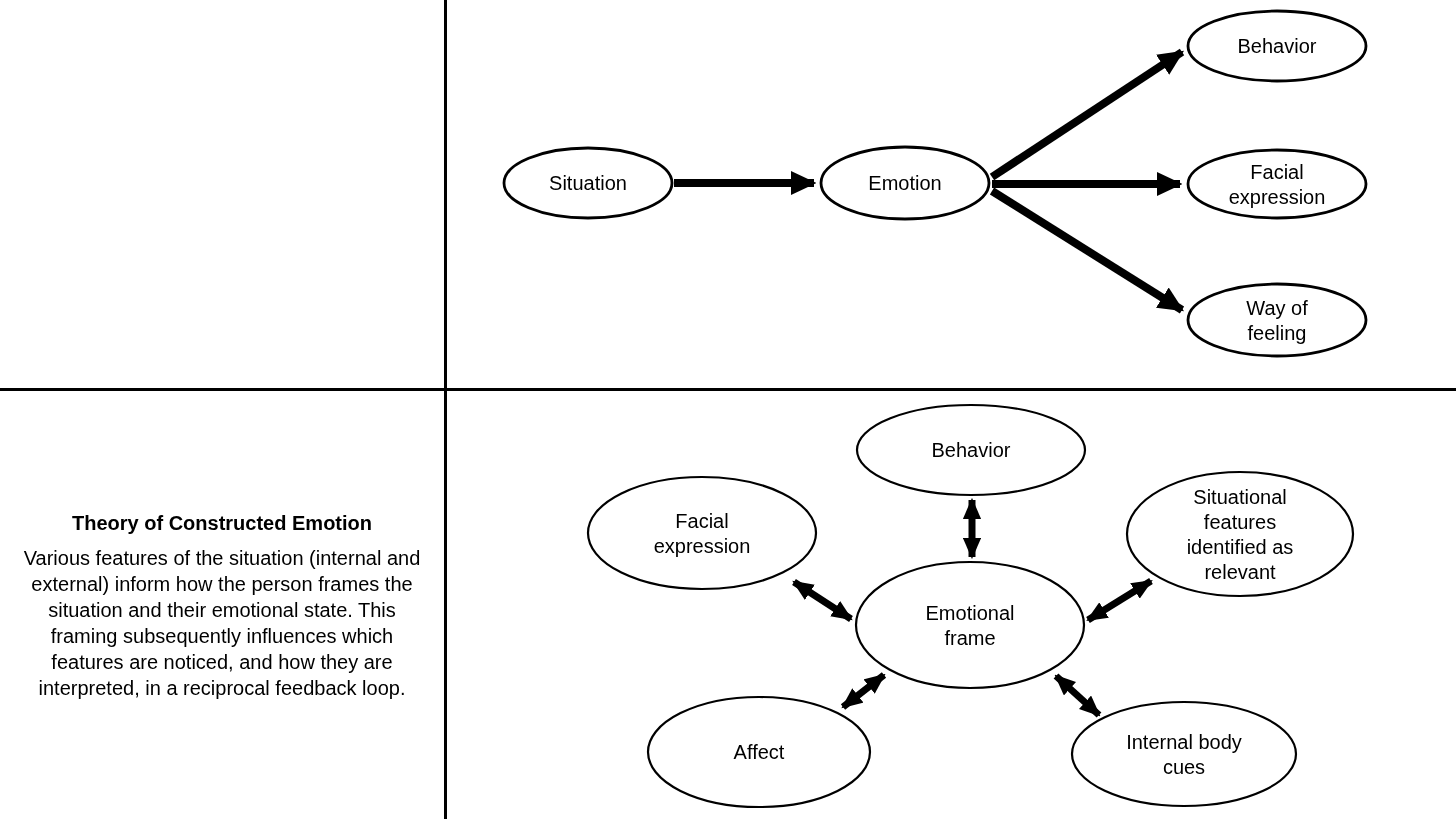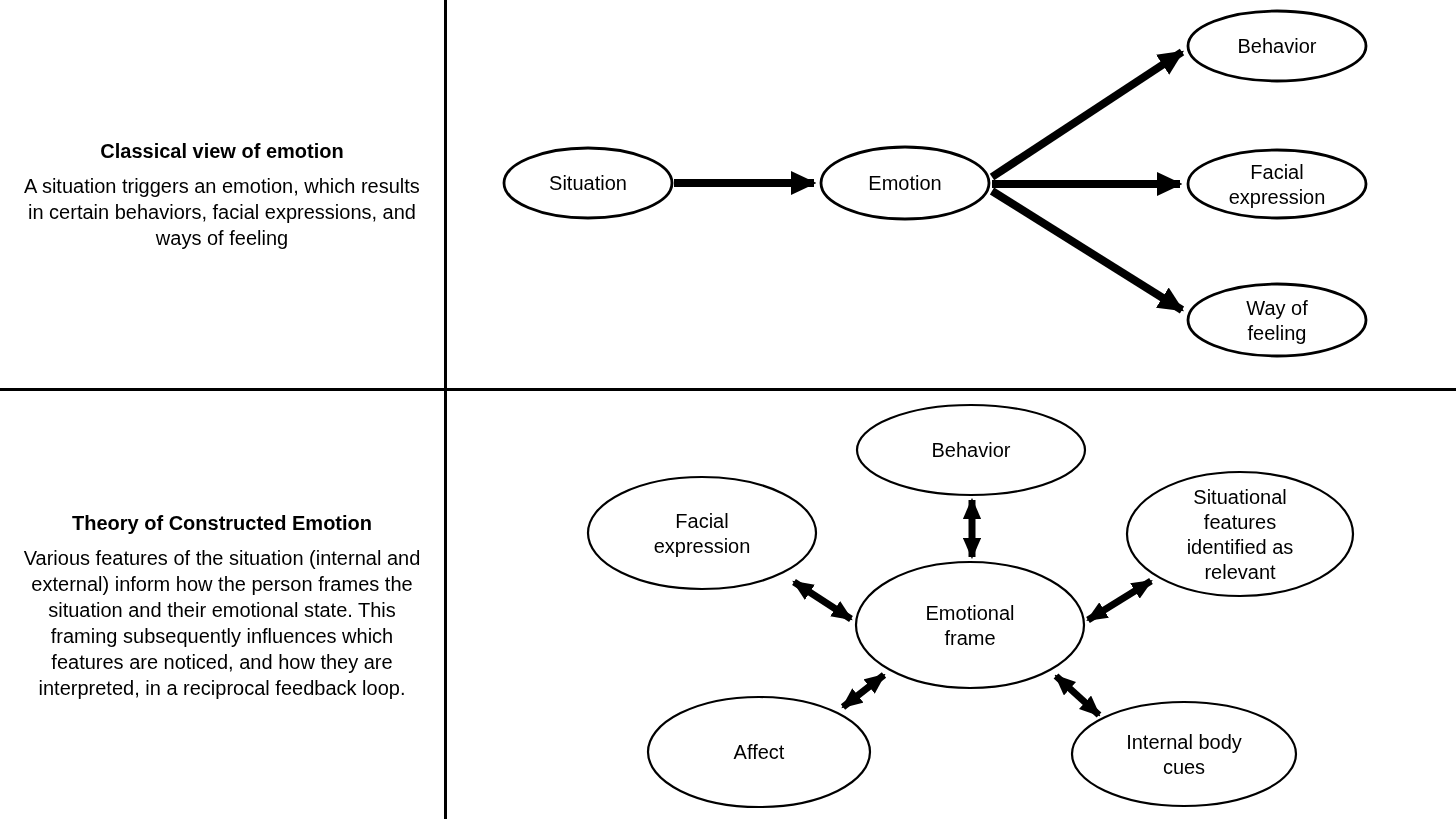--- a/index.html
+++ b/index.html
@@ -69,26 +69,20 @@
     font-family: "Liberation Sans", sans-serif;
     font-size: 20px;
     fill: #000000;
   }
 </style>
 </head>
 <body>
 
 <div class="canvas">
 
-  <div class="cell cell-top">
-    <div class="panel">
-      <div class="panel-title">Classical view of emotion</div>
-      <div class="panel-desc">A situation triggers an emotion, which results in certain behaviors, facial expressions, and ways of feeling</div>
-    </div>
-  </div>
 
   <div class="cell cell-bottom">
     <div class="panel">
       <div class="panel-title">Theory of Constructed Emotion</div>
       <div class="panel-desc">Various features of the situation (internal and external) inform how the person frames the situation and their emotional state. This framing subsequently influences which features are noticed, and how they are interpreted, in a reciprocal feedback loop.</div>
     </div>
   </div>
 
   <div class="divider-v"></div>
   <div class="divider-h"></div>

